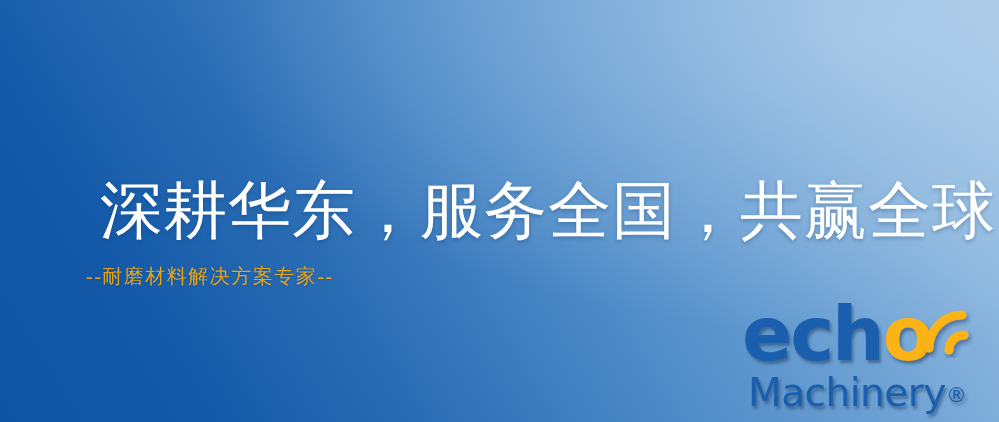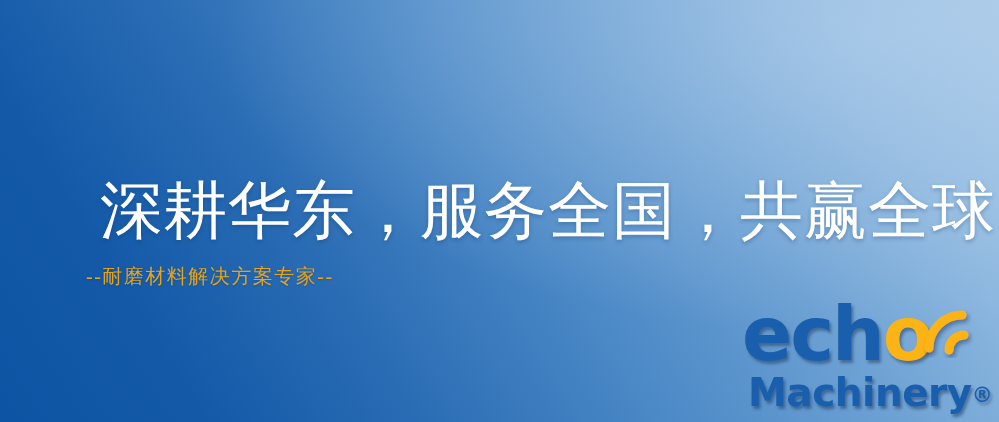--- a/index.html
+++ b/index.html
@@ -98,21 +98,21 @@
     width: 78px;
     height: 66px;
     overflow: visible;
   }
   .logo-sub {
     position: absolute;
     left: 6px;
     top: 74px;
     font-family: "DejaVu Sans", "Liberation Sans", sans-serif;
     font-size: 39px;
-    font-weight: bold;
+    font-weight: normal;
     letter-spacing: -0.5px;
     color: #1a5fae;
     text-shadow: 2px 3px 3px rgba(20,45,80,0.45);
     white-space: nowrap;
   }
   .logo-sub .reg {
     font-size: 21px;
     vertical-align: 4px;
     letter-spacing: 0;
   }

